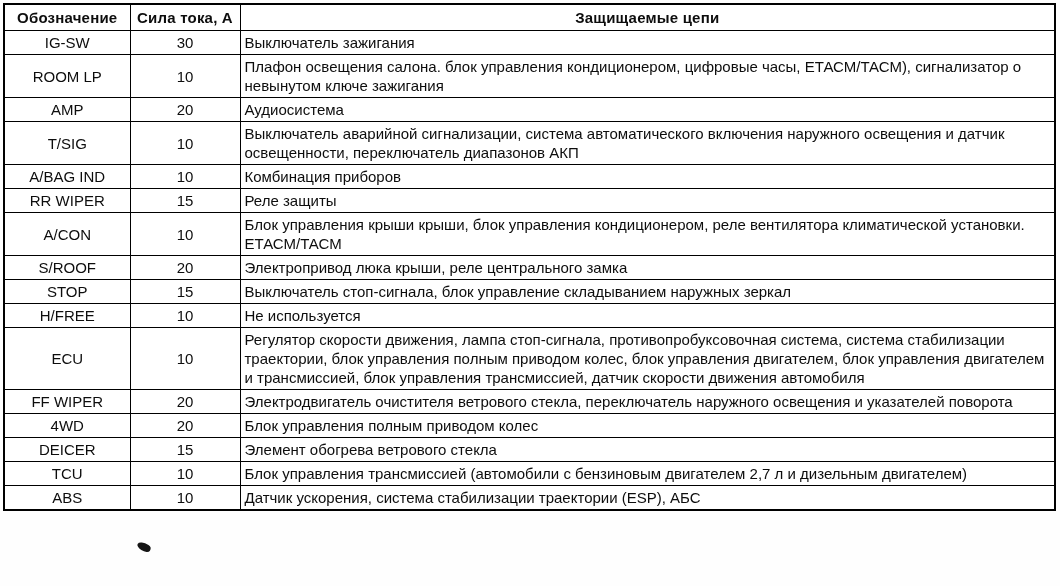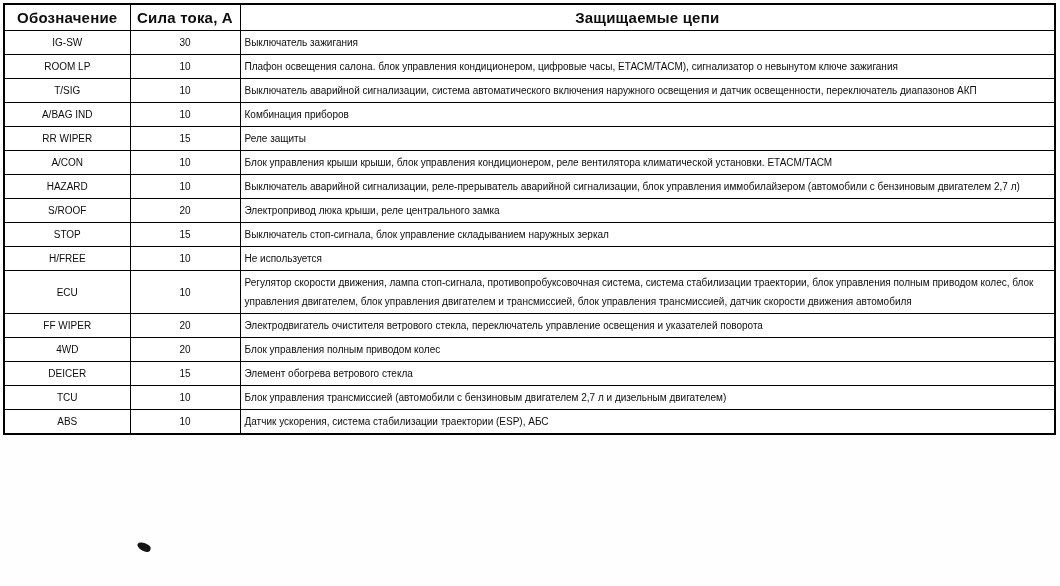--- a/index.html
+++ b/index.html
@@ -25,21 +25,21 @@
     top: 3px;
     width: 1053px;
     border-collapse: collapse;
     table-layout: fixed;
     background: #ffffff;
     border: 2.5px solid #000000;
   }
   table.fuse-table th,
   table.fuse-table td {
     border: 1.5px solid #000000;
-    font-size: 10px;
+    font-size: 15px;
     line-height: 19px;
     padding: 2px 4px;
     vertical-align: middle;
     color: #0d0d0d;
   }
   table.fuse-table th {
     font-weight: bold;
     font-size: 15px;
     text-align: center;
     padding: 3px 4px;
@@ -96,43 +96,43 @@
           <td class="cell-code">IG-SW</td>
           <td class="cell-amps">30</td>
           <td class="cell-circuits">Выключатель зажигания</td>
         </tr>
         <tr class="data-row">
           <td class="cell-code">ROOM LP</td>
           <td class="cell-amps">10</td>
           <td class="cell-circuits">Плафон освещения салона. блок управления кондиционером, цифровые часы, ЕТАСМ/ТАСМ), сигнализатор о невынутом ключе зажигания</td>
         </tr>
         <tr class="data-row">
+          <td class="cell-code">AMP</td>
+          <td class="cell-amps">20</td>
+          <td class="cell-circuits">Аудиосистема</td>
+        </tr>
+        <tr class="data-row">
           <td class="cell-code">T/SIG</td>
           <td class="cell-amps">10</td>
           <td class="cell-circuits">Выключатель аварийной сигнализации, система автоматического включения наружного освещения и датчик освещенности, переключатель диапазонов АКП</td>
         </tr>
         <tr class="data-row">
           <td class="cell-code">A/BAG IND</td>
           <td class="cell-amps">10</td>
           <td class="cell-circuits">Комбинация приборов</td>
         </tr>
         <tr class="data-row">
           <td class="cell-code">RR WIPER</td>
           <td class="cell-amps">15</td>
           <td class="cell-circuits">Реле защиты</td>
         </tr>
         <tr class="data-row">
           <td class="cell-code">A/CON</td>
           <td class="cell-amps">10</td>
           <td class="cell-circuits">Блок управления крыши крыши, блок управления кондиционером, реле вентилятора климатической установки. ЕТАСМ/ТАСМ</td>
-        </tr>
-        <tr class="data-row">
-          <td class="cell-code">HAZARD</td>
-          <td class="cell-amps">10</td>
-          <td class="cell-circuits">Выключатель аварийной сигнализации, реле-прерыватель аварийной сигнализации, блок управления иммобилайзером (автомобили с бензиновым двигателем 2,7 л)</td>
         </tr>
         <tr class="data-row">
           <td class="cell-code">S/ROOF</td>
           <td class="cell-amps">20</td>
           <td class="cell-circuits">Электропривод люка крыши, реле центрального замка</td>
         </tr>
         <tr class="data-row">
           <td class="cell-code">STOP</td>
           <td class="cell-amps">15</td>
           <td class="cell-circuits">Выключатель стоп-сигнала, блок управление складыванием наружных зеркал</td>
@@ -143,21 +143,21 @@
           <td class="cell-circuits">Не используется</td>
         </tr>
         <tr class="data-row">
           <td class="cell-code">ECU</td>
           <td class="cell-amps">10</td>
           <td class="cell-circuits">Регулятор скорости движения, лампа стоп-сигнала, противопробуксовочная система, система стабилизации траектории, блок управления полным приводом колес, блок управления двигателем, блок управления двигателем и трансмиссией, блок управления трансмиссией, датчик скорости движения автомобиля</td>
         </tr>
         <tr class="data-row">
           <td class="cell-code">FF WIPER</td>
           <td class="cell-amps">20</td>
-          <td class="cell-circuits">Электродвигатель очистителя ветрового стекла, переключатель управление освещения и указателей поворота</td>
+          <td class="cell-circuits">Электродвигатель очистителя ветрового стекла, переключатель наружного освещения и указателей поворота</td>
         </tr>
         <tr class="data-row">
           <td class="cell-code">4WD</td>
           <td class="cell-amps">20</td>
           <td class="cell-circuits">Блок управления полным приводом колес</td>
         </tr>
         <tr class="data-row">
           <td class="cell-code">DEICER</td>
           <td class="cell-amps">15</td>
           <td class="cell-circuits">Элемент обогрева ветрового стекла</td>

